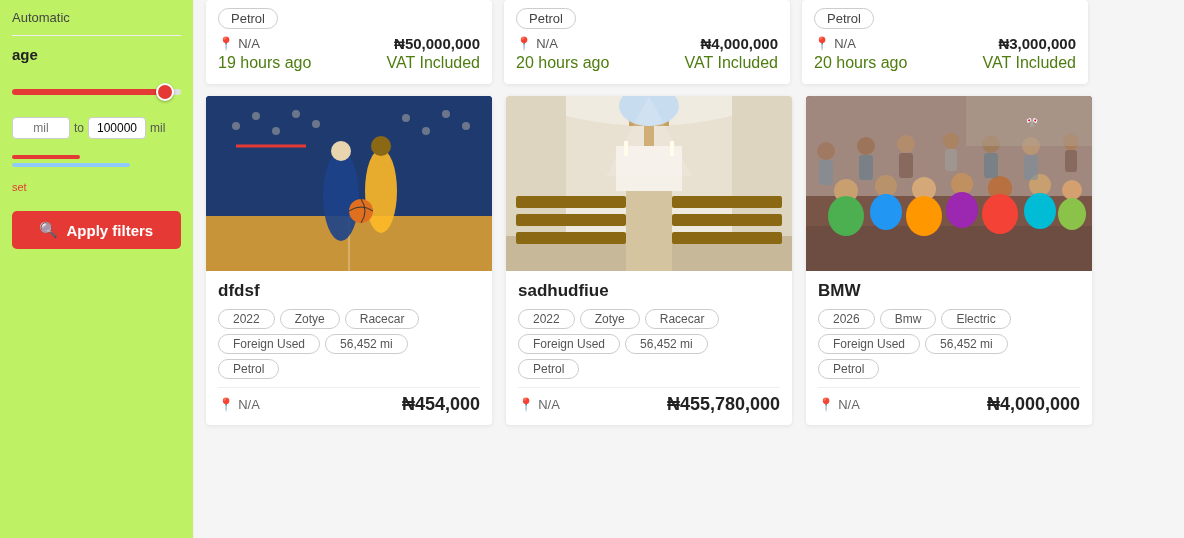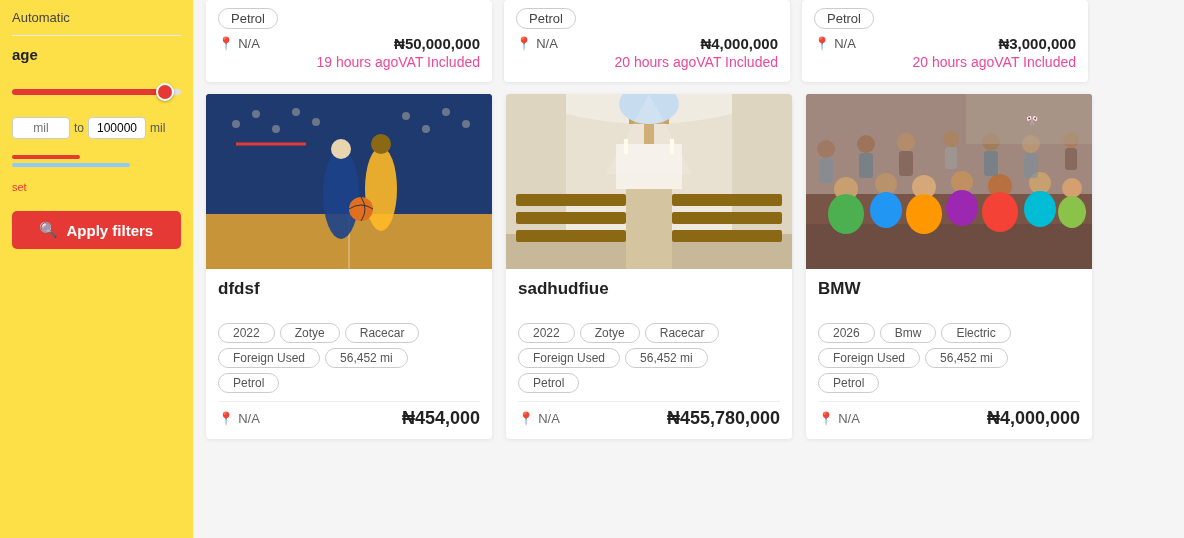--- a/index.html
+++ b/index.html
@@ -9,21 +9,21 @@
       display: flex;
       width: 1184px;
       min-height: 538px;
       overflow: hidden;
     }
 
     
     .sidebar {
       width: 194px;
       min-width: 194px;
-      background: #fde047;
+      background: #bef264;
       padding: 10px 12px;
       border-right: 1px solid #eee;
       display: flex;
       flex-direction: column;
       gap: 10px;
     }
 
     .sidebar-section-title {
       font-size: 15px;
       font-weight: bold;
@@ -196,23 +196,23 @@
     }
 
     .card-price {
       font-size: 15px;
       font-weight: bold;
       color: #222;
     }
 
     .card-meta-row {
       display: flex;
-      justify-content: flex-end;
-      font-size: 14px;
-      color: #ec4899;
+      justify-content: space-between;
+      font-size: 16px;
+      color: #4d7c0f;
       padding-bottom: 8px;
     }
 
     .card-img-basketball {
       background: linear-gradient(135deg, #1a237e 0%, #283593 40%, #5c6bc0 100%);
       position: relative;
       overflow: hidden;
     }
 
     .card-img-church {
@@ -237,21 +237,21 @@
     }
 
     .card-body {
       padding: 10px 12px;
     }
 
     .card-title {
       font-size: 17px;
       font-weight: bold;
       color: #222;
-      margin-bottom: 24px;
+      margin-bottom: 8px;
     }
 
     .tags-row {
       display: flex;
       flex-wrap: wrap;
       gap: 5px;
       margin-bottom: 5px;
     }
 
     .tag {

